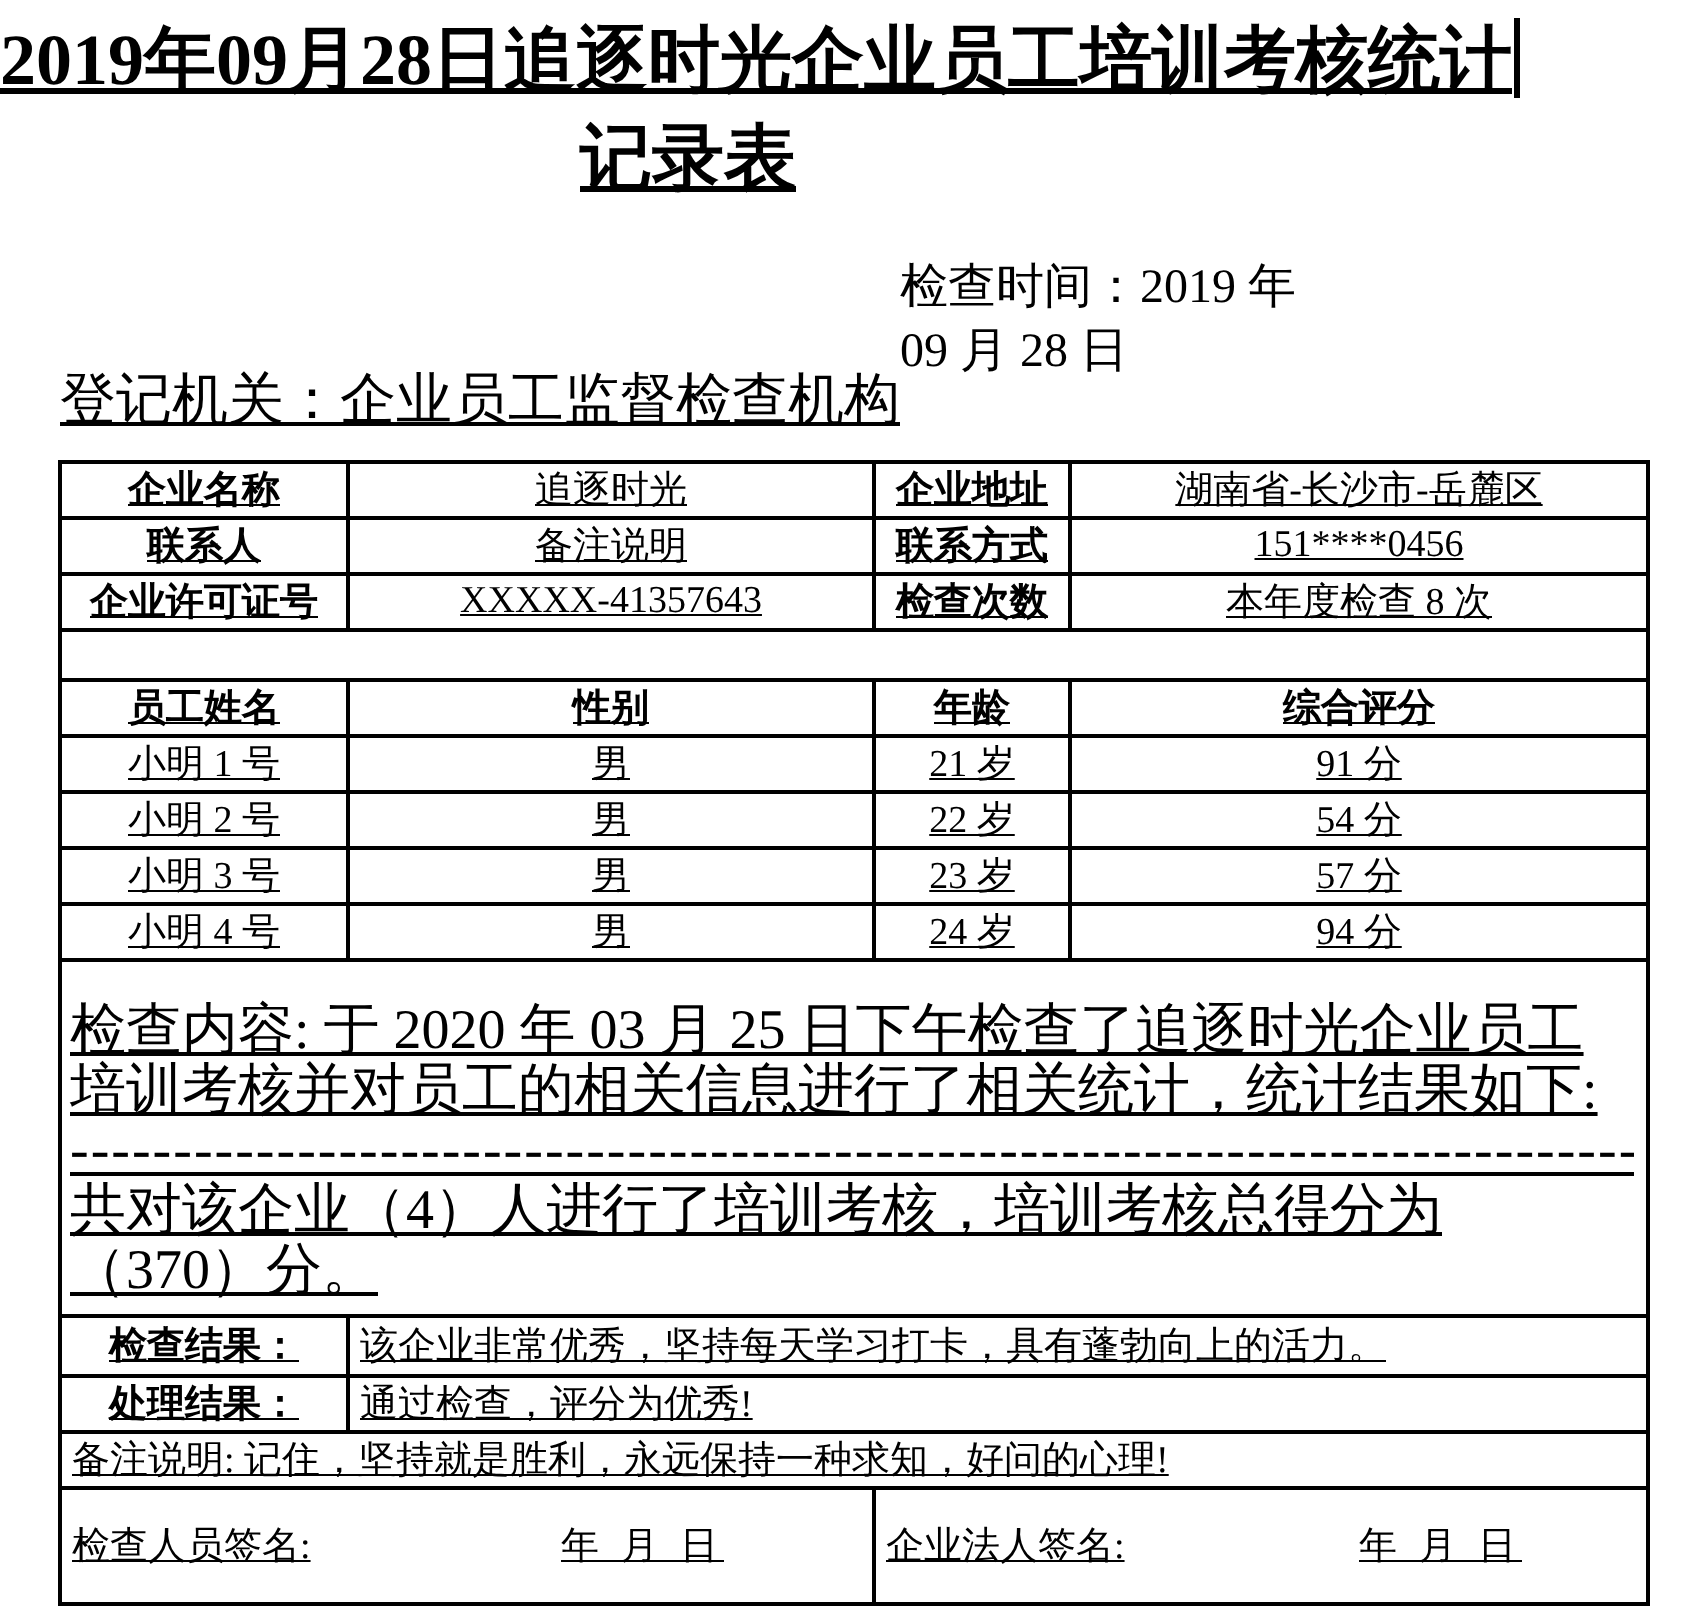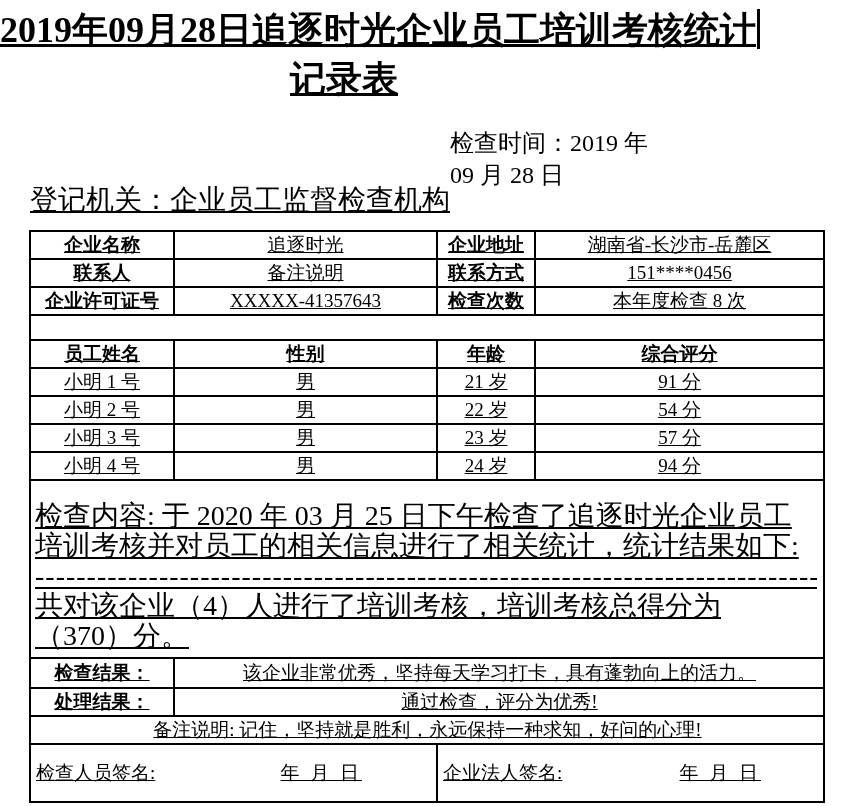--- a/index.html
+++ b/index.html
@@ -58,21 +58,21 @@
   }
   .separator-line {
     white-space: nowrap;
     overflow: hidden;
     letter-spacing: 1px;
     line-height: 30px;
   }
   tr.result-row { height: 30px; }
   tr.handle-row { height: 24px; }
   tr.remark-row { height: 27px; }
-  td.value-left { text-align: center; padding-left: 5px; }
+  td.value-left { text-align: left; padding-left: 5px; }
   tr.sign-row { height: 58px; }
   .sign-cell-inner { display: flex; align-items: center; }
   .sign-date-left { margin-left: auto; margin-right: 70px; letter-spacing: 3px; }
   .sign-date-right { margin-left: auto; margin-right: 58px; letter-spacing: 3px; }
 
   
   .footer { position: relative; height: 72px; }
   .footer-red {
     position: absolute; top: 18px; left: 50%;
     transform: translateX(calc(-50% + 44px));

